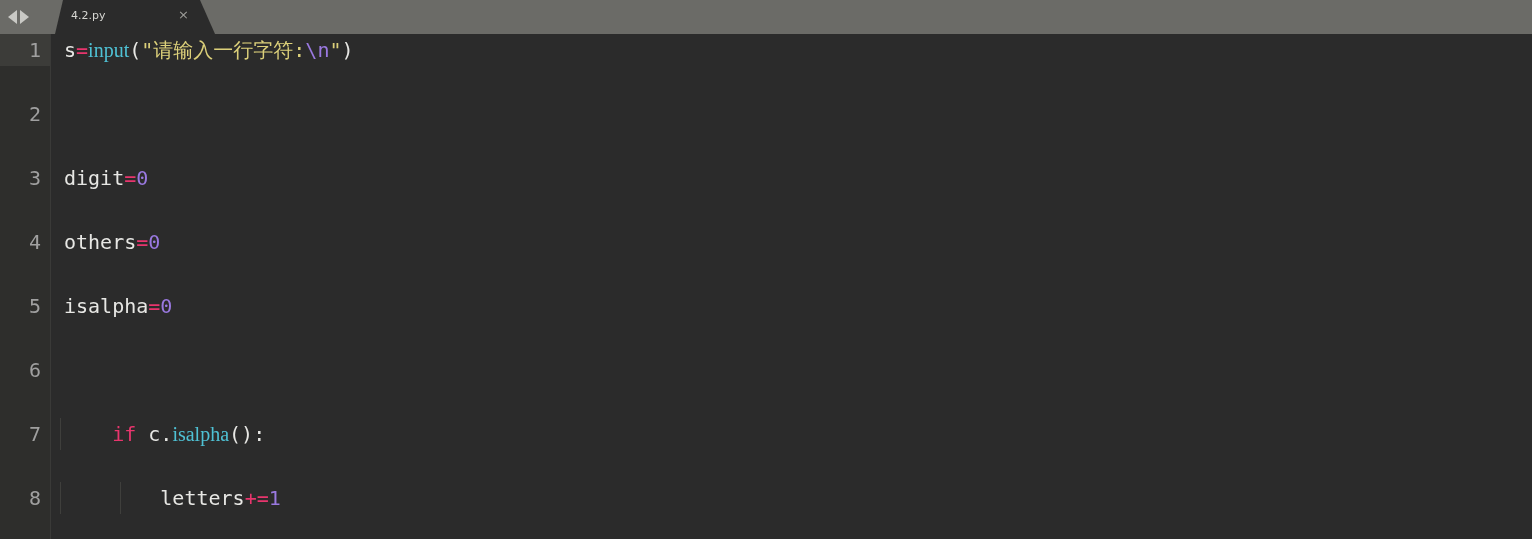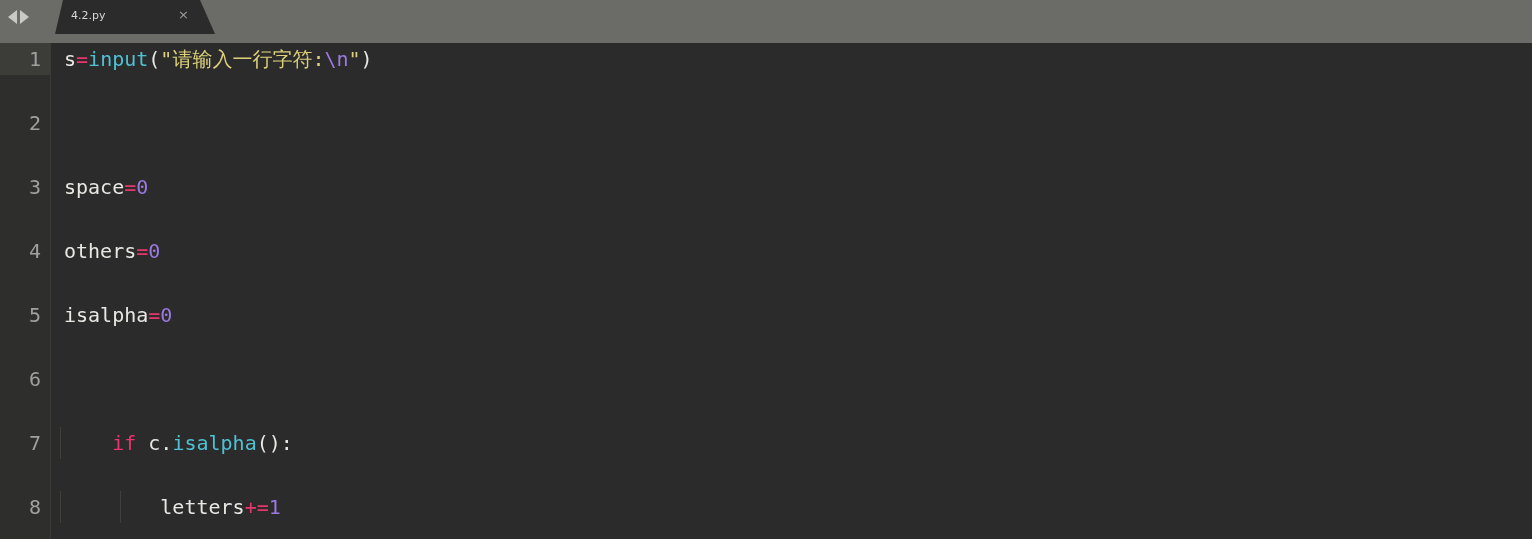--- a/index.html
+++ b/index.html
@@ -10,21 +10,21 @@
   body {
     width: 1532px;
     height: 539px;
     overflow: hidden;
     font-family: "DejaVu Sans Mono", monospace;
   }
 
   
   .tabbar {
     position: relative;
-    height: 43px;
+    height: 34px;
     background: #6b6b67;
     overflow: hidden;
   }
   .nav-arrows {
     position: absolute;
     left: 8px;
     top: 0;
     height: 34px;
     display: flex;
     align-items: center;
@@ -127,21 +127,21 @@
   
   .indent-guide {
     position: absolute;
     width: 1px;
     background: #3f3f3c;
   }
 
   
   .t-plain   { color: #e7e7e4; }
   .t-kw      { color: #e8356d; }
-  .t-fn      { color: #4fc1d4; }
+  .t-fn      { color: #4fc1d4; font-family: Liberation Serif, serif; }
   .t-num     { color: #9a79e0; }
   .t-op      { color: #e8356d; }
   .t-str     { color: #dcd07a; }
   .t-esc     { color: #9a79e0; }
   .t-punc    { color: #e7e7e4; }
 </style>
 </head>
 <body>
 
 <div class="tabbar">
@@ -154,20 +154,20 @@
     <span class="tab-close">×</span>
   </div>
 </div>
 
 <div class="editor">
   <div class="gutter"></div>
   <div class="gutter-sep"></div>
   <div class="rows" id="rows">
       <div class="row current" style="top: 0px;"><div class="lineno-cell">1</div><div class="code"><span class="t-plain">s</span><span class="t-op">=</span><span class="t-fn">input</span><span class="t-punc">(</span><span class="t-str">"请输入一行字符:</span><span class="t-esc">\n</span><span class="t-str">"</span><span class="t-punc">)</span></div></div>
       <div class="row" style="top: 32px;"><div class="lineno-cell">2</div></div>
-      <div class="row" style="top: 64px;"><div class="lineno-cell">3</div><div class="code"><span class="t-plain">space</span><span class="t-op">=</span><span class="t-num">0</span></div></div>
+      <div class="row" style="top: 64px;"><div class="lineno-cell">3</div><div class="code"><span class="t-plain">digit</span><span class="t-op">=</span><span class="t-num">0</span></div></div>
       <div class="row" style="top: 96px;"><div class="lineno-cell">4</div><div class="code"><span class="t-plain">others</span><span class="t-op">=</span><span class="t-num">0</span></div></div>
       <div class="row" style="top: 128px;"><div class="lineno-cell">5</div><div class="code"><span class="t-plain">isalpha</span><span class="t-op">=</span><span class="t-num">0</span></div></div>
       <div class="row" style="top: 160px;"><div class="lineno-cell">6</div></div>
       <div class="row" style="top: 192px;"><div class="lineno-cell">7</div><div class="indent-guide" style="left: 60px; top: 0px; height: 32px;"></div><div class="code"><span class="t-plain">    </span><span class="t-kw">if</span><span class="t-plain"> c.</span><span class="t-fn">isalpha</span><span class="t-punc">():</span></div></div>
       <div class="row" style="top: 224px;"><div class="lineno-cell">8</div><div class="indent-guide" style="left: 60px; top: 0px; height: 32px;"></div><div class="indent-guide" style="left: 119.9px; top: 0px; height: 32px;"></div><div class="code"><span class="t-plain">        letters</span><span class="t-op">+=</span><span class="t-num">1</span></div></div>
     </div>
 </div>
 
 </body></html>

